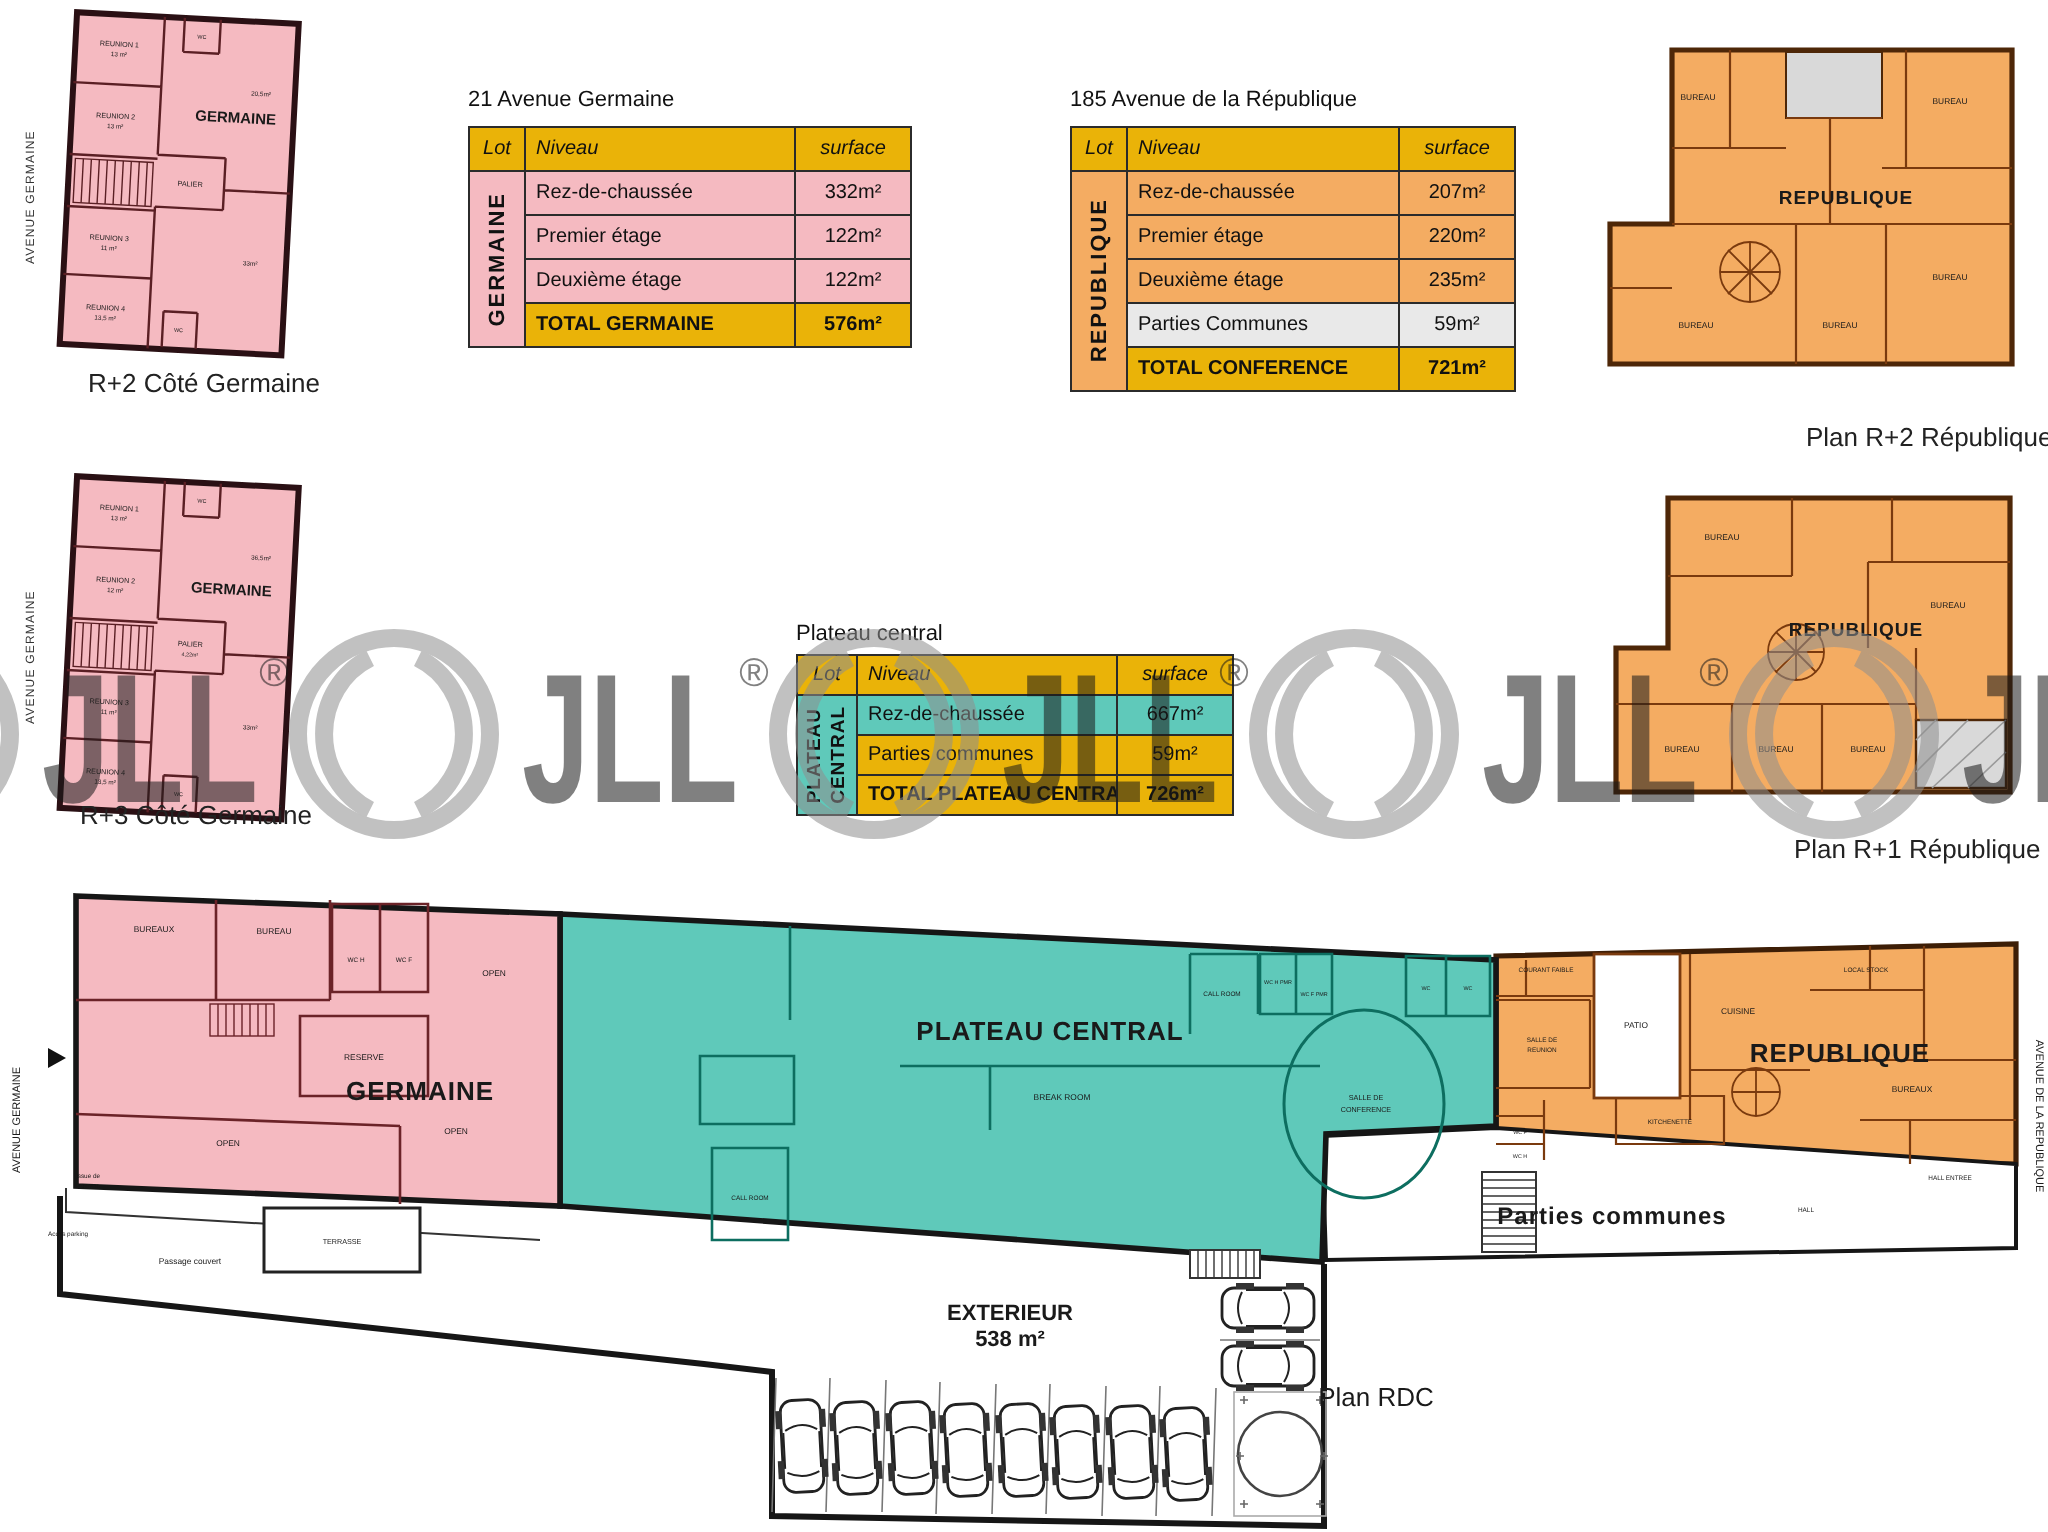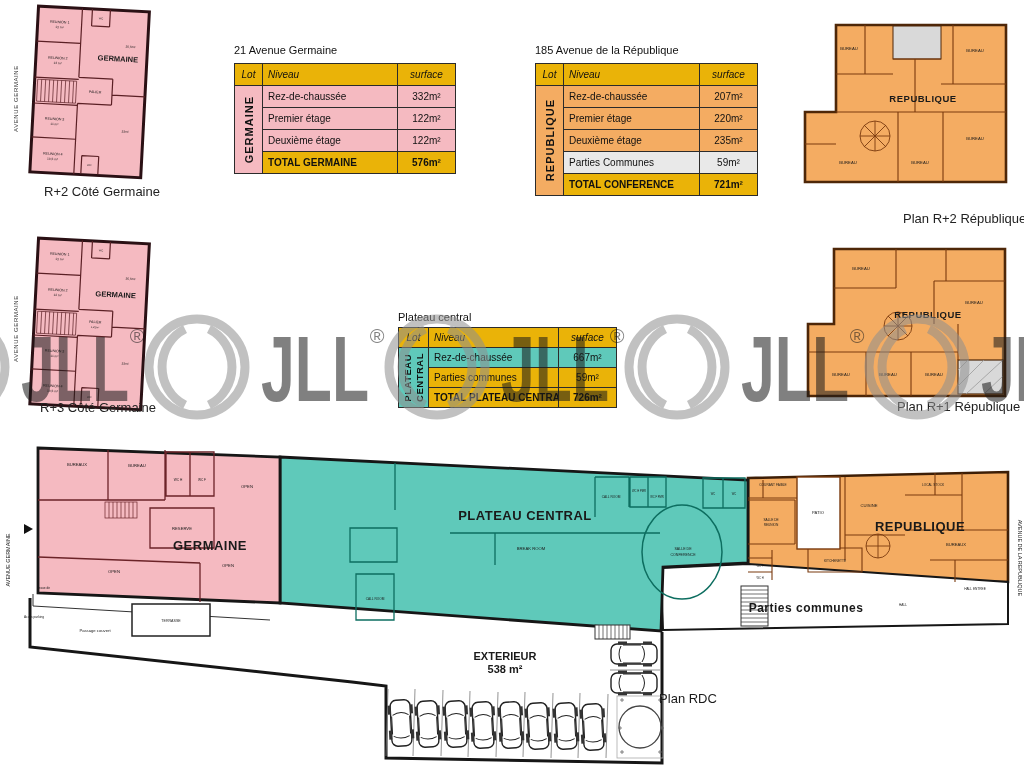--- a/index.html
+++ b/index.html
@@ -194,21 +194,21 @@
     <circle cx="92" cy="80" r="14"></circle>
     <path d="M92,66 V94 M78,80 H106 M82,70 L102,90 M82,90 L102,70"></path>
   </g>
   <text x="55" y="24" class="t4">BUREAU</text>
   <text x="168" y="58" class="t4">BUREAU</text>
   <text x="35" y="130" class="t4">BUREAU</text>
   <text x="82" y="130" class="t4">BUREAU</text>
   <text x="128" y="130" class="t4">BUREAU</text>
   <text x="122" y="72" class="b9">REPUBLIQUE</text>
 </svg>
-<div class="abs cap" style="left:897px;top:399px">Plan R+1 République</div>
+<div class="abs cap" style="left:897px;top:417px">Plan R+1 République</div>
 
 <div class="abs ftitle" style="left:398px;top:311px;width:218px">Plateau central</div>
 <table class="ftab small abs" style="left:398px;top:327px;width:218px">
   <colgroup>
       <col style="width:30px">
       <col style="width:130px">
       <col style="width:58px">
     </colgroup>
   <tbody>
       <tr>

